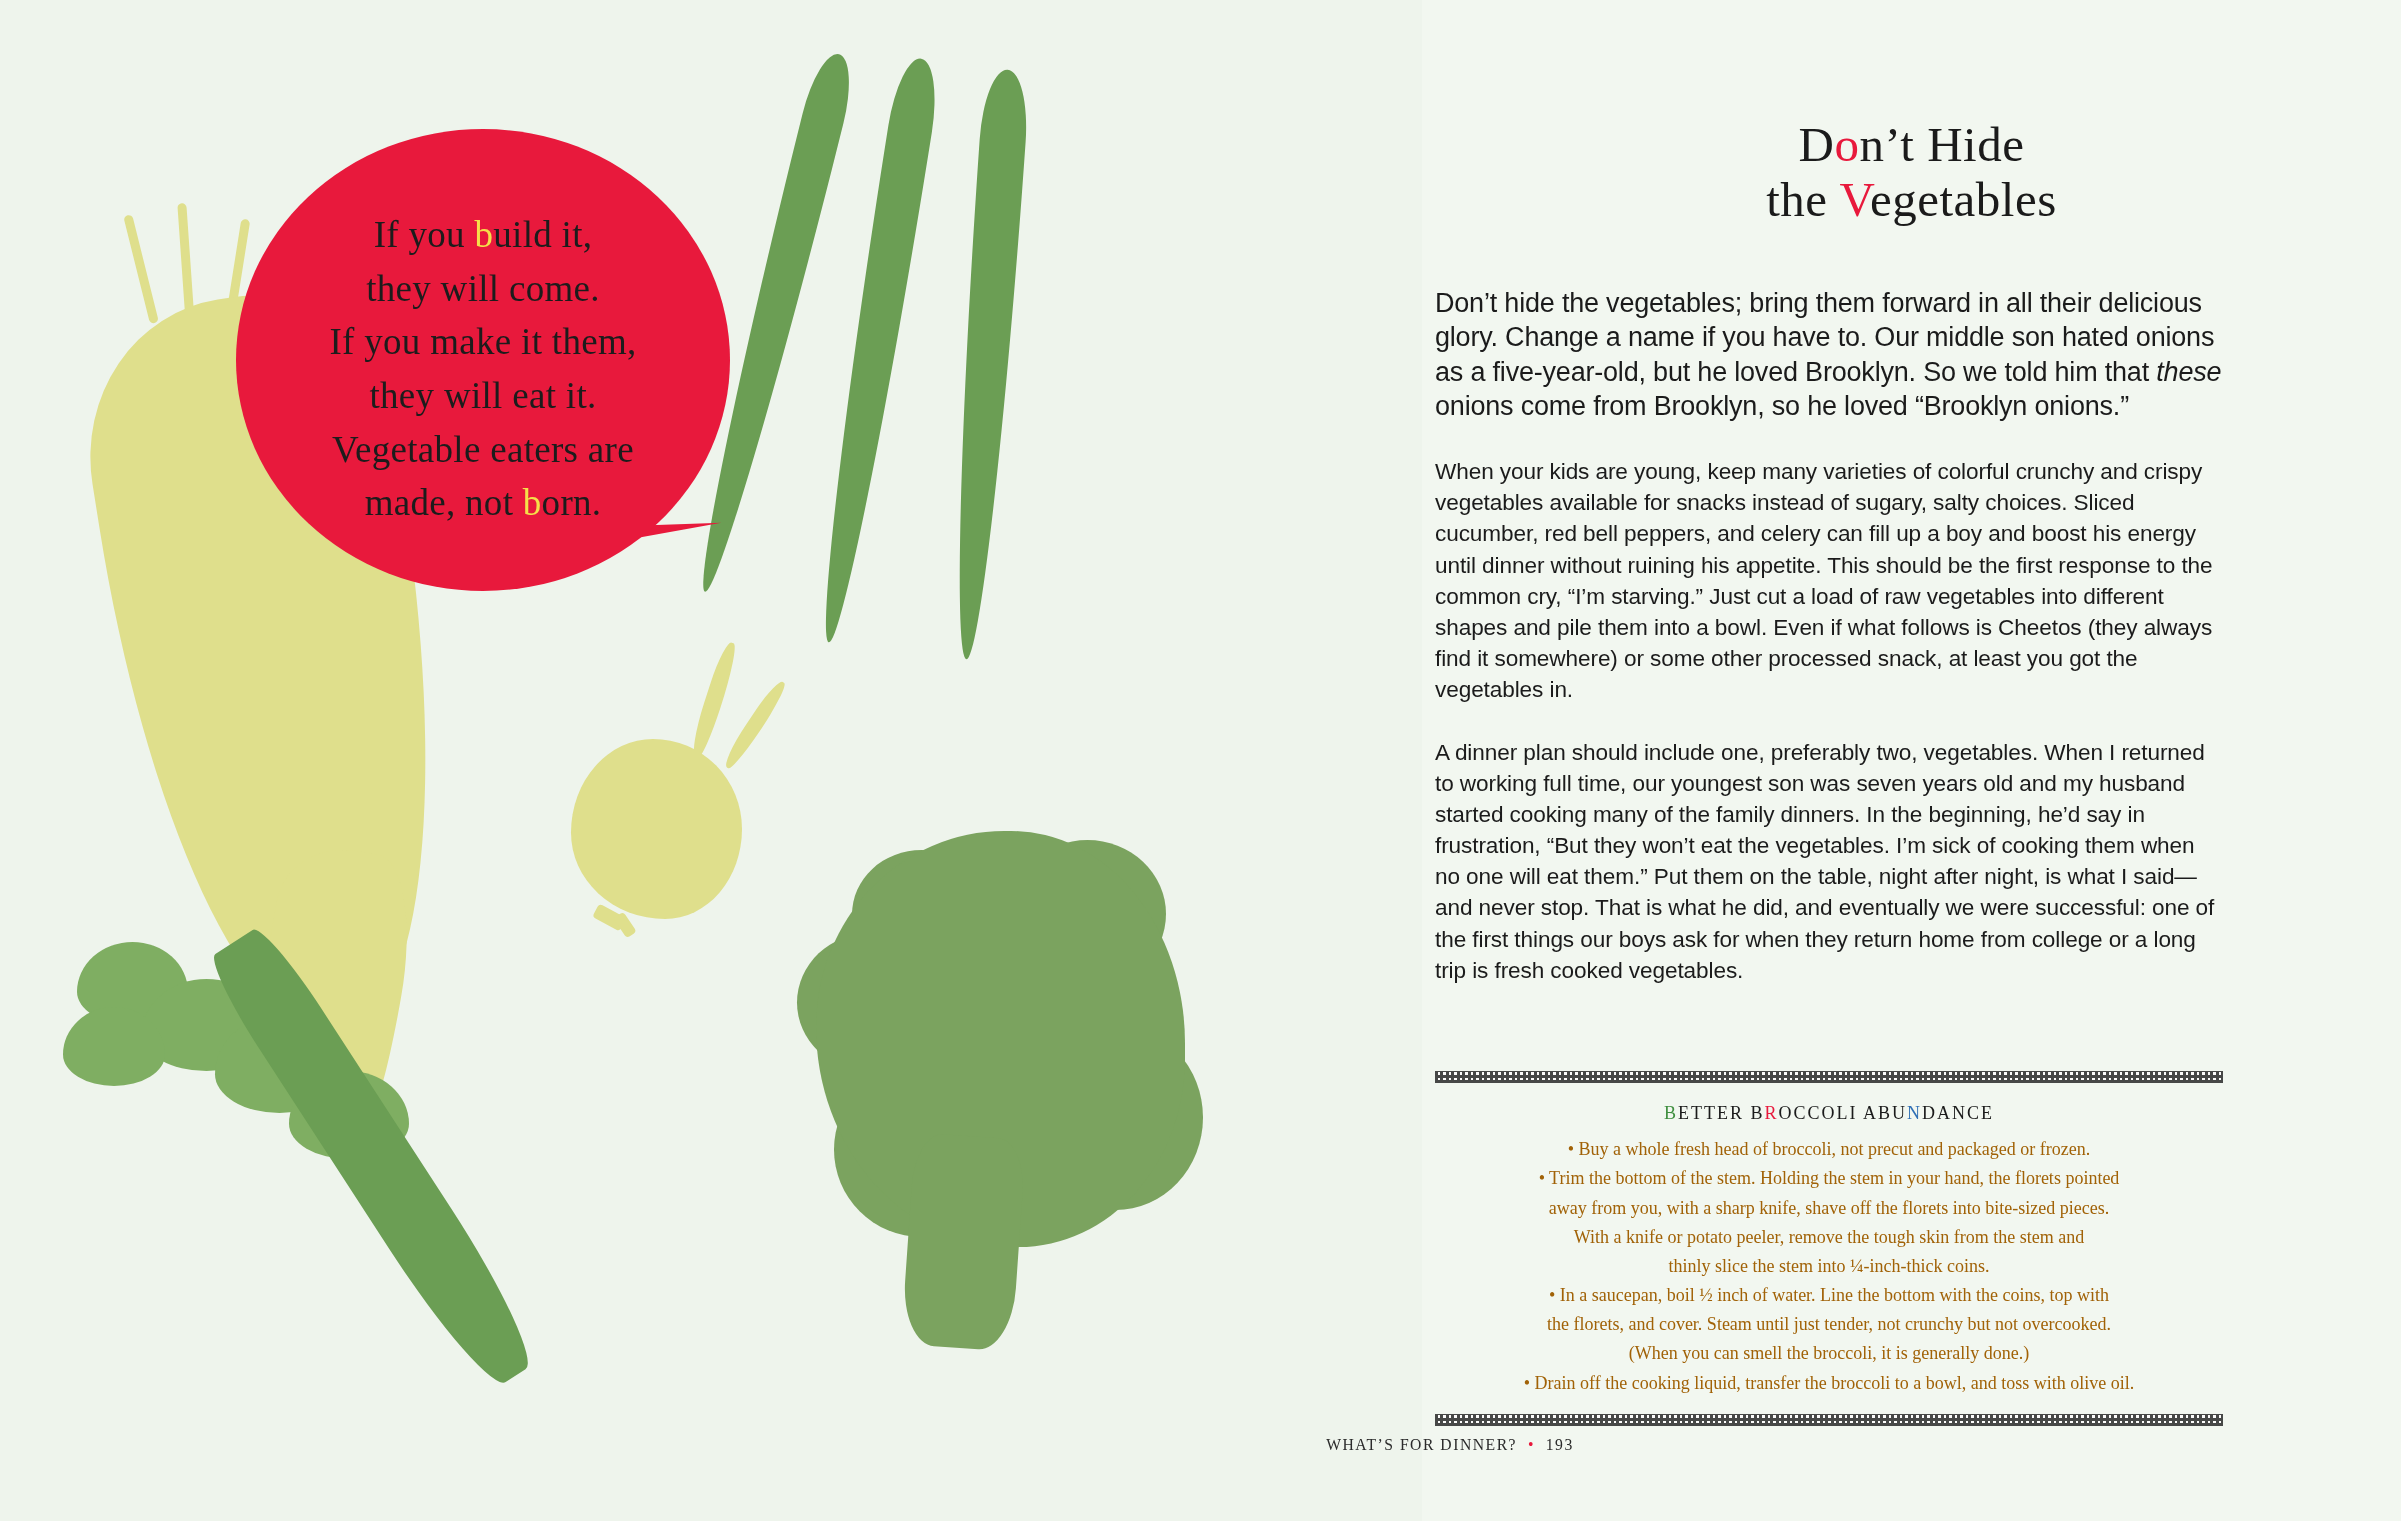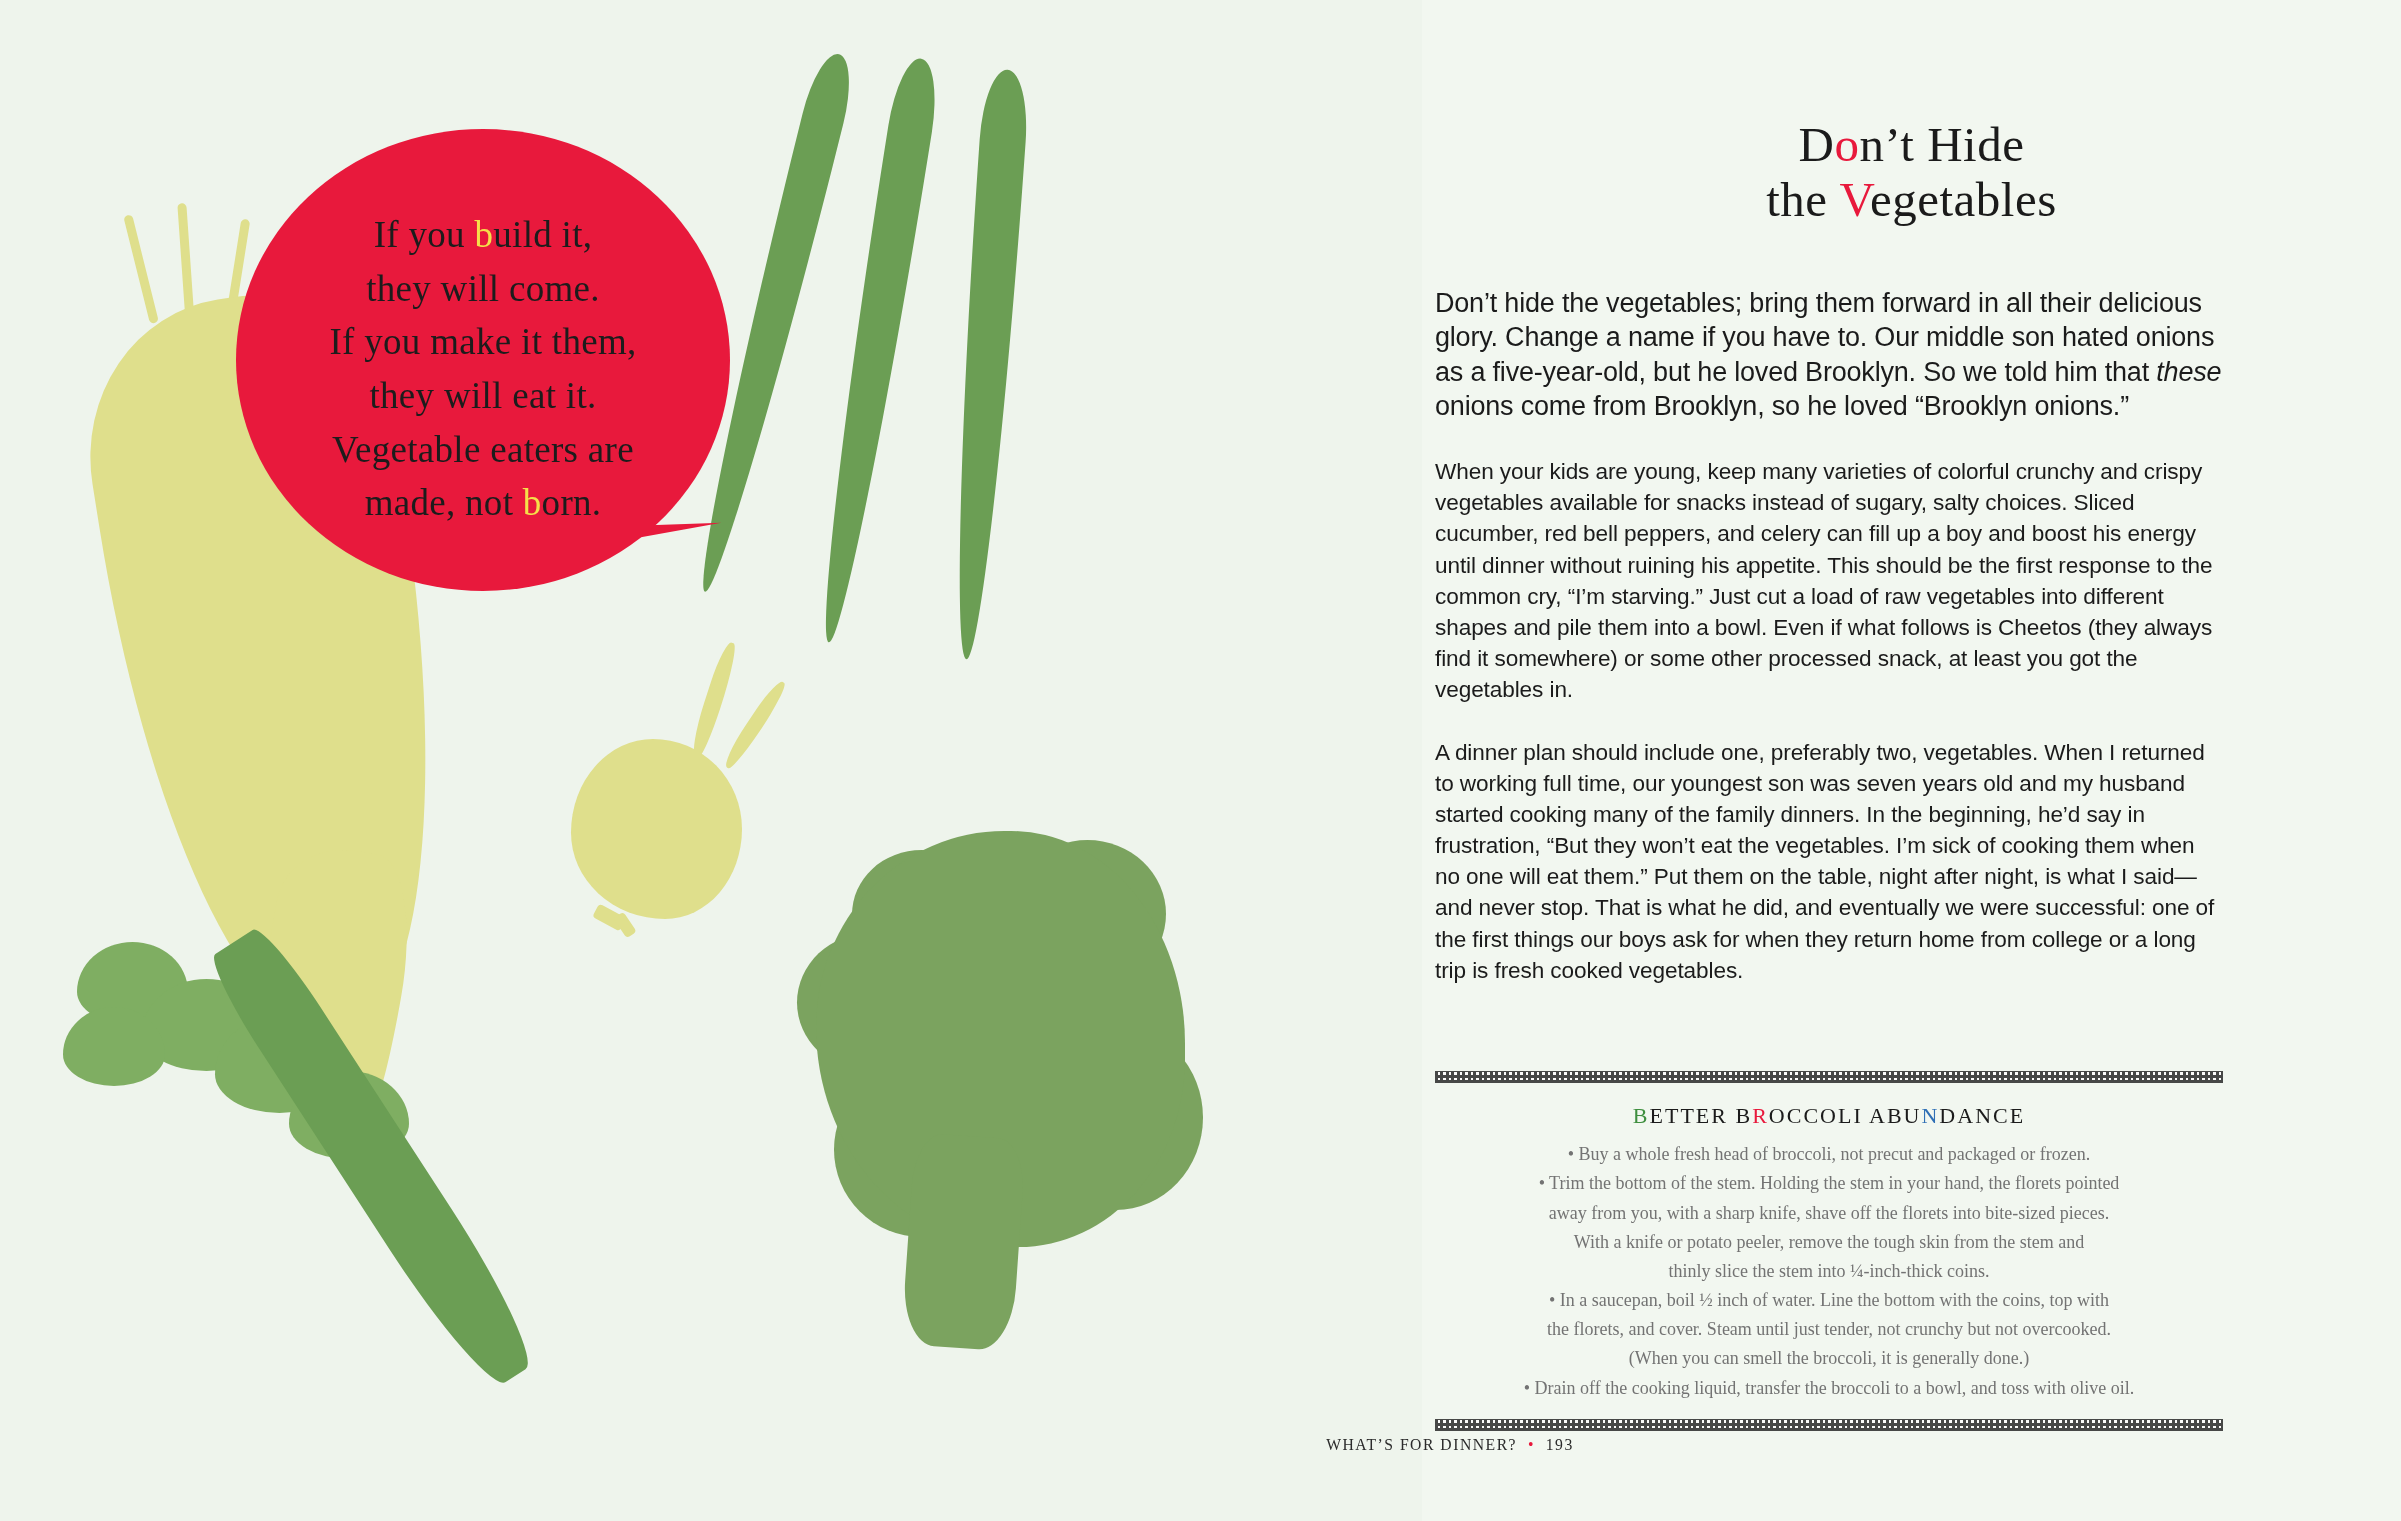--- a/index.html
+++ b/index.html
@@ -243,33 +243,33 @@
     width: 788px;
     height: 12px;
     background:
       repeating-linear-gradient(90deg, #2a2a2a 0 2.8px, transparent 2.8px 5.5px),
       repeating-linear-gradient(0deg, #2a2a2a 0 2.8px, transparent 2.8px 5.5px);
     background-color: #ffffff;
     opacity: 0.85;
   }
   .recipe-title {
     font-family: "Liberation Serif", serif;
-    font-size: 22px;
+    font-size: 18px;
     letter-spacing: 2px;
     margin: 20.3px 0 11px 0;
     color: #1b1b1b;
   }
   .recipe-title .g { color: #3f8f3f; }
   .recipe-title .r { color: #e8193c; }
   .recipe-title .b { color: #2f6fb5; }
   .recipe-lines {
     font-family: "Liberation Serif", serif;
     font-size: 18px;
     line-height: 1.62;
-    color: #737373;
+    color: #a16207;
   }
   .recipe-bottom-rule { margin-top: 16.6px; }
 
   .folio {
     position: absolute;
     left: 0;
     top: 1436px;
     width: 2401px;
     text-align: center;
   }

